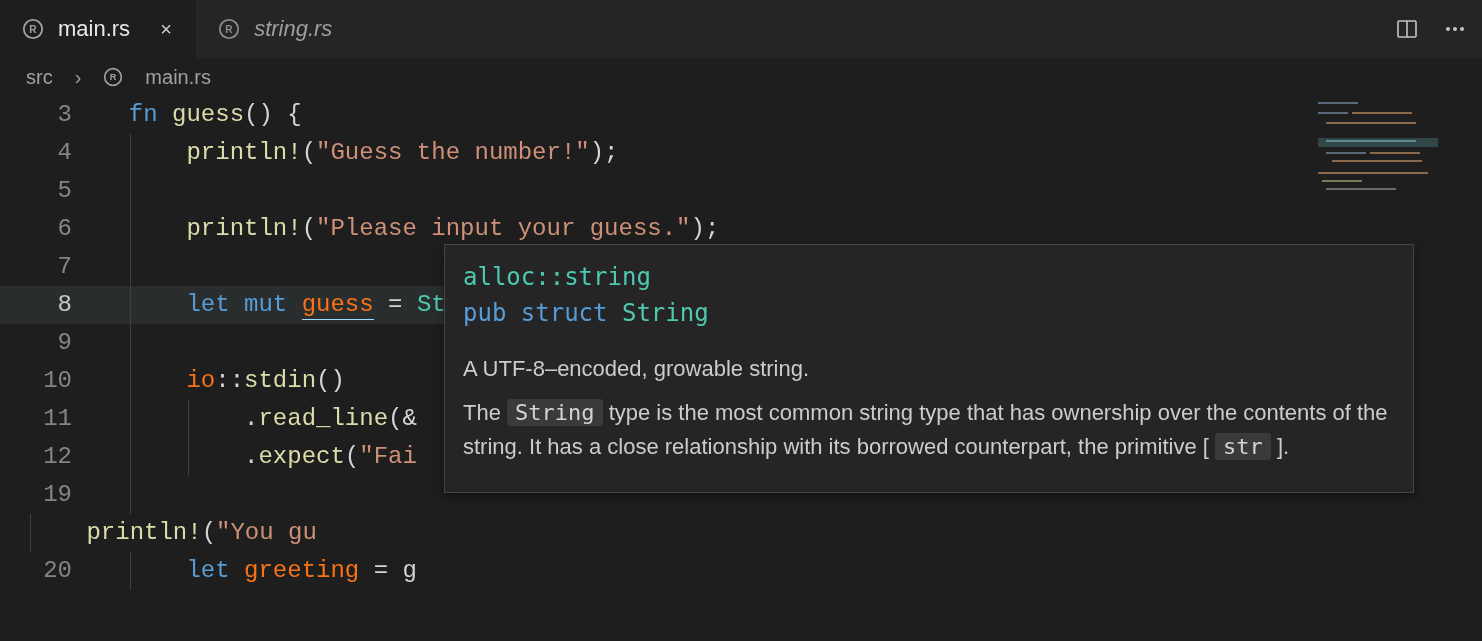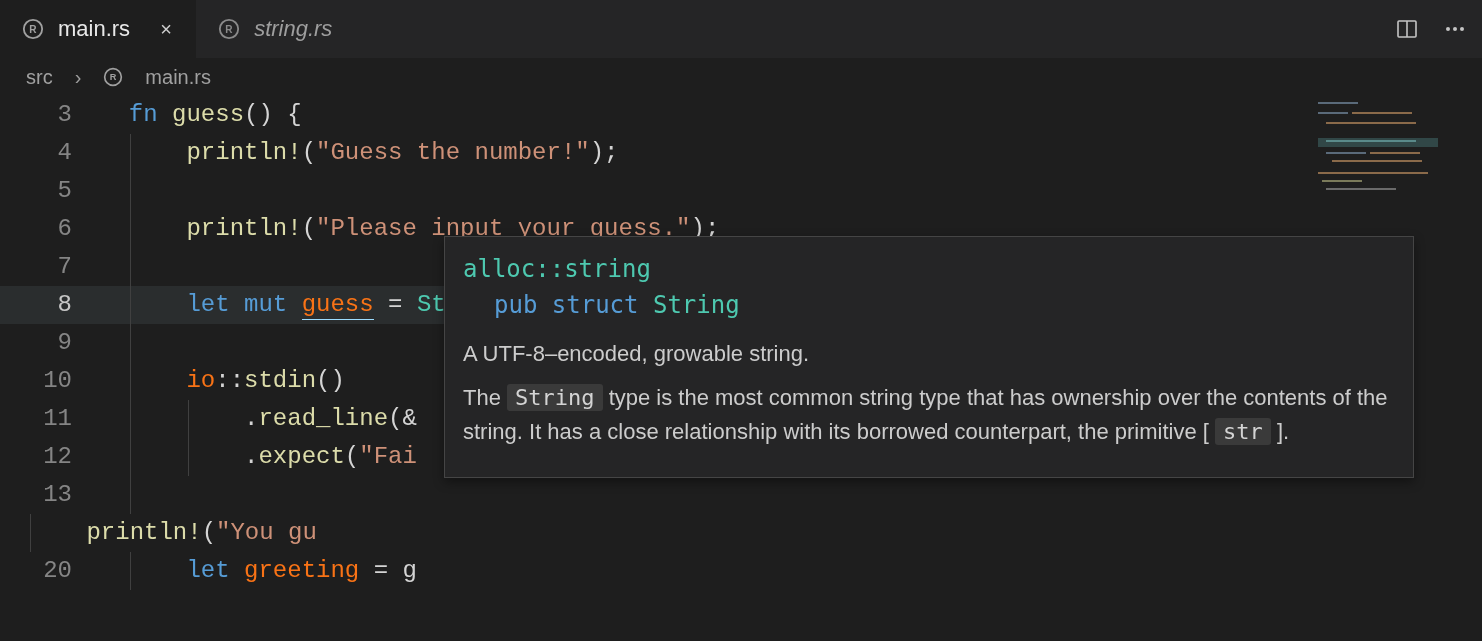--- a/index.html
+++ b/index.html
@@ -112,38 +112,38 @@
     display: inline-block;
     width: 2px; height: 26px;
     background: #aeafad;
     vertical-align: middle;
     margin-left: 1px;
   }
   
   .hover {
     position: absolute;
     left: 444px;
-    top: 236px;
+    top: 244px;
     width: 970px;
     background: #252526;
     border: 1px solid #454545;
     box-shadow: 0 4px 10px rgba(0,0,0,0.4);
     padding: 14px 18px 18px 18px;
     font-family: "Segoe UI", Arial, sans-serif;
   }
   .hover .sig {
     font-family: Consolas, monospace;
     font-size: 24px;
     line-height: 36px;
   }
-  .hover .sig .kw { color: #569cd6; margin-left: 31px; }
+  .hover .sig .kw { color: #569cd6; }
   .hover .sig .ty { color: #4ec9b0; }
   .hover .sig .pth { color: #4ec9b0; }
   .hover .desc {
-    margin-top: 14px;
+    margin-top: 21px;
     font-size: 22px;
     line-height: 34px;
     color: #cccccc;
   }
   .hover .desc p { margin-bottom: 10px; }
   .hover code.inline {
     font-family: Consolas, monospace;
     background: #3a3a3a;
     padding: 1px 8px;
     border-radius: 3px;
@@ -219,21 +219,21 @@
     <div class="code-line"><div class="gutter">3</div><div class="code"><span>  </span><span class="tk-kw">fn </span><span class="tk-fn">guess</span><span class="tk-punc">() </span><span class="tk-punc">{</span></div></div>
     <div class="code-line"><div class="gutter">4</div><div class="code"><span class="indent-guide" style="left: 30px;"></span><span>      </span><span class="tk-fn">println!</span><span class="tk-punc">(</span><span class="tk-str">"Guess the number!"</span><span class="tk-punc">);</span></div></div>
     <div class="code-line"><div class="gutter">5</div><div class="code"><span class="indent-guide" style="left: 30px;"></span><span>      </span></div></div>
     <div class="code-line"><div class="gutter">6</div><div class="code"><span class="indent-guide" style="left: 30px;"></span><span>      </span><span class="tk-fn">println!</span><span class="tk-punc">(</span><span class="tk-str">"Please input your guess."</span><span class="tk-punc">);</span></div></div>
     <div class="code-line"><div class="gutter">7</div><div class="code"><span class="indent-guide" style="left: 30px;"></span><span>      </span></div></div>
     <div class="code-line highlight"><div class="gutter">8</div><div class="code"><span class="indent-guide" style="left: 30px;"></span><span>      </span><span class="tk-kw">let </span><span class="tk-kw">mut </span><span class="tk-var underline">guess</span><span class="tk-punc"> = </span><span class="tk-type">String</span><span class="tk-punc">::</span><span class="tk-fn">new</span><span class="tk-punc">();</span><span class="cursor"></span></div></div>
     <div class="code-line"><div class="gutter">9</div><div class="code"><span class="indent-guide" style="left: 30px;"></span><span>      </span></div></div>
     <div class="code-line"><div class="gutter">10</div><div class="code"><span class="indent-guide" style="left: 30px;"></span><span>      </span><span class="tk-ns">io</span><span class="tk-punc">::</span><span class="tk-fn">stdin</span><span class="tk-punc">()</span></div></div>
     <div class="code-line"><div class="gutter">11</div><div class="code"><span class="indent-guide" style="left: 30px;"></span><span class="indent-guide" style="left: 88px;"></span><span>          </span><span class="tk-punc">.</span><span class="tk-fn">read_line</span><span class="tk-punc">(&amp;</span></div></div>
     <div class="code-line"><div class="gutter">12</div><div class="code"><span class="indent-guide" style="left: 30px;"></span><span class="indent-guide" style="left: 88px;"></span><span>          </span><span class="tk-punc">.</span><span class="tk-fn">expect</span><span class="tk-punc">(</span><span class="tk-str">"Fai</span></div></div>
-    <div class="code-line"><div class="gutter">13</div><div class="code"><span class="indent-guide" style="left: 30px;"></span><span>      </span></div></div>
+    <div class="code-line"><div class="gutter">19</div><div class="code"><span class="indent-guide" style="left: 30px;"></span><span>      </span></div></div>
     <div class="code-line"><div class="code"><span class="indent-guide" style="left: 30px;"></span><span>      </span><span class="tk-fn">println!</span><span class="tk-punc">(</span><span class="tk-str">"You gu</span></div></div>
     <div class="code-line"><div class="gutter">20</div><div class="code"><span class="indent-guide" style="left: 30px;"></span><span>      </span><span class="tk-kw">let </span><span class="tk-var">greeting</span><span class="tk-punc"> = g</span></div></div>
   </div>
 
 <div class="minimap">
   <div class="mm-line" style="top:6px;left:6px;width:40px;background:#5a6a7a"></div>
   <div class="mm-line" style="top:16px;left:6px;width:30px;background:#5a6a7a"></div>
   <div class="mm-line" style="top:16px;left:40px;width:60px;background:#8a6a4a"></div>
   <div class="mm-line" style="top:26px;left:14px;width:90px;background:#8a6a4a"></div>
   <div class="mm-line" style="top:42px;left:6px;width:120px;background:#4a7a7a;height:9px;opacity:.45"></div>

